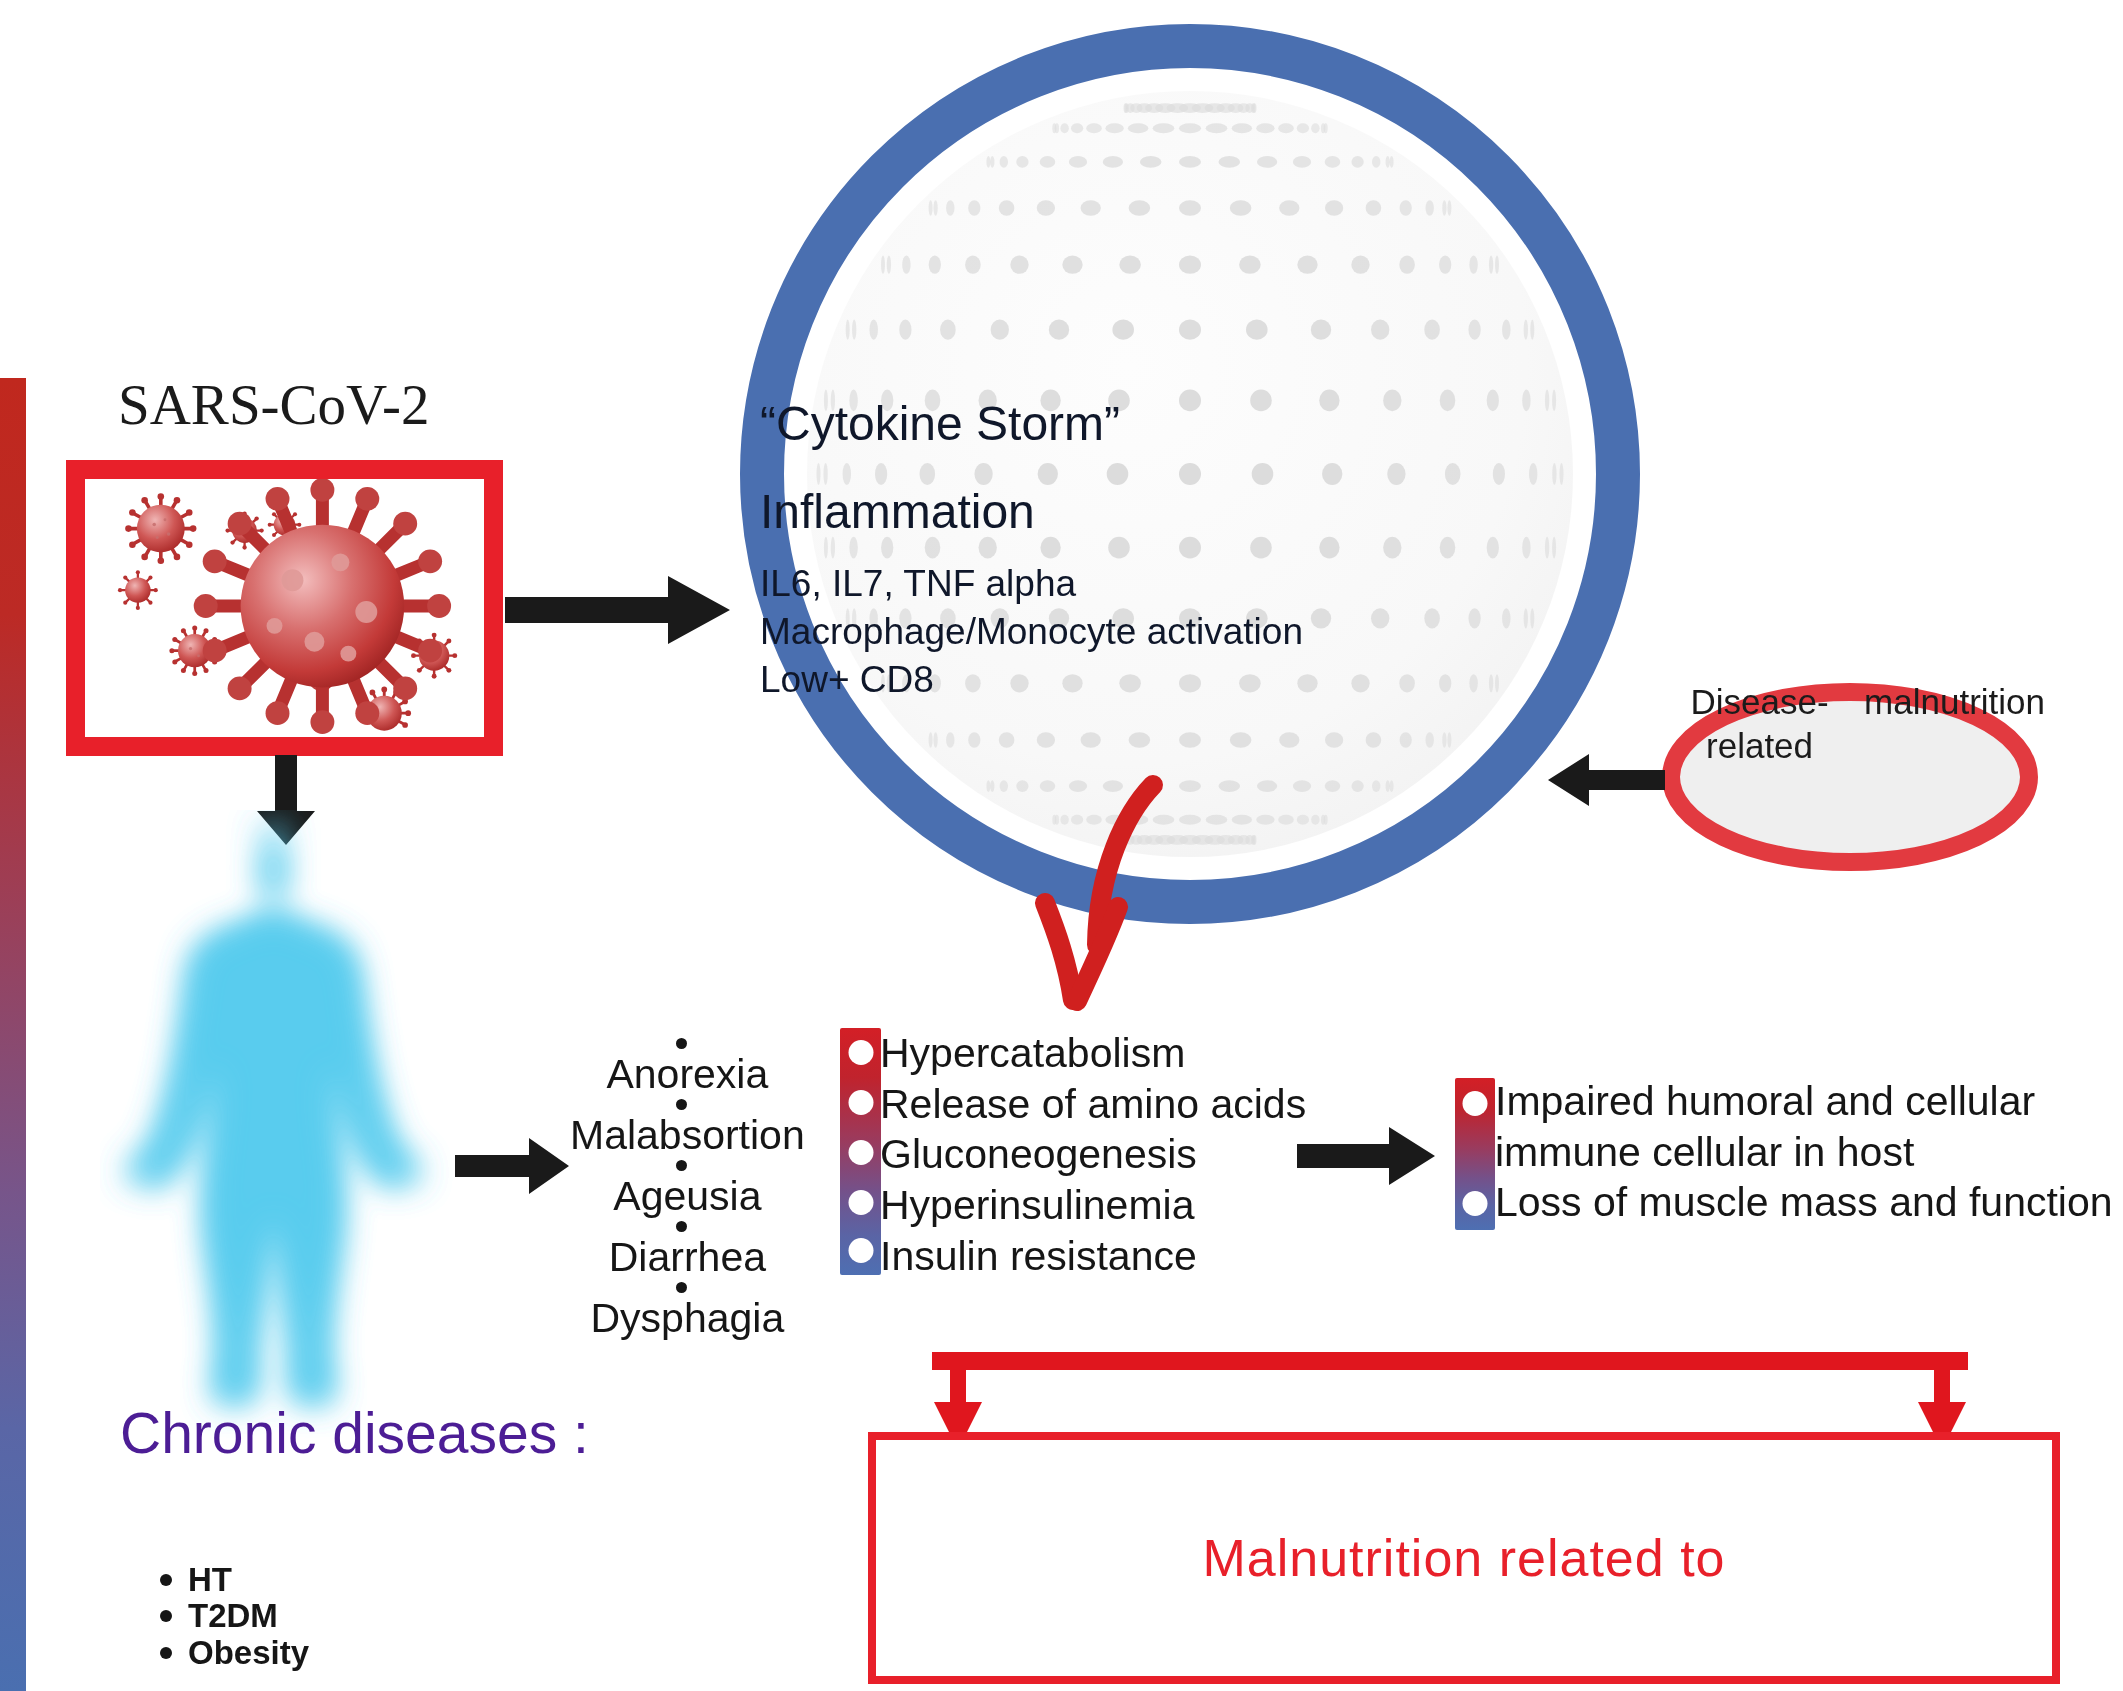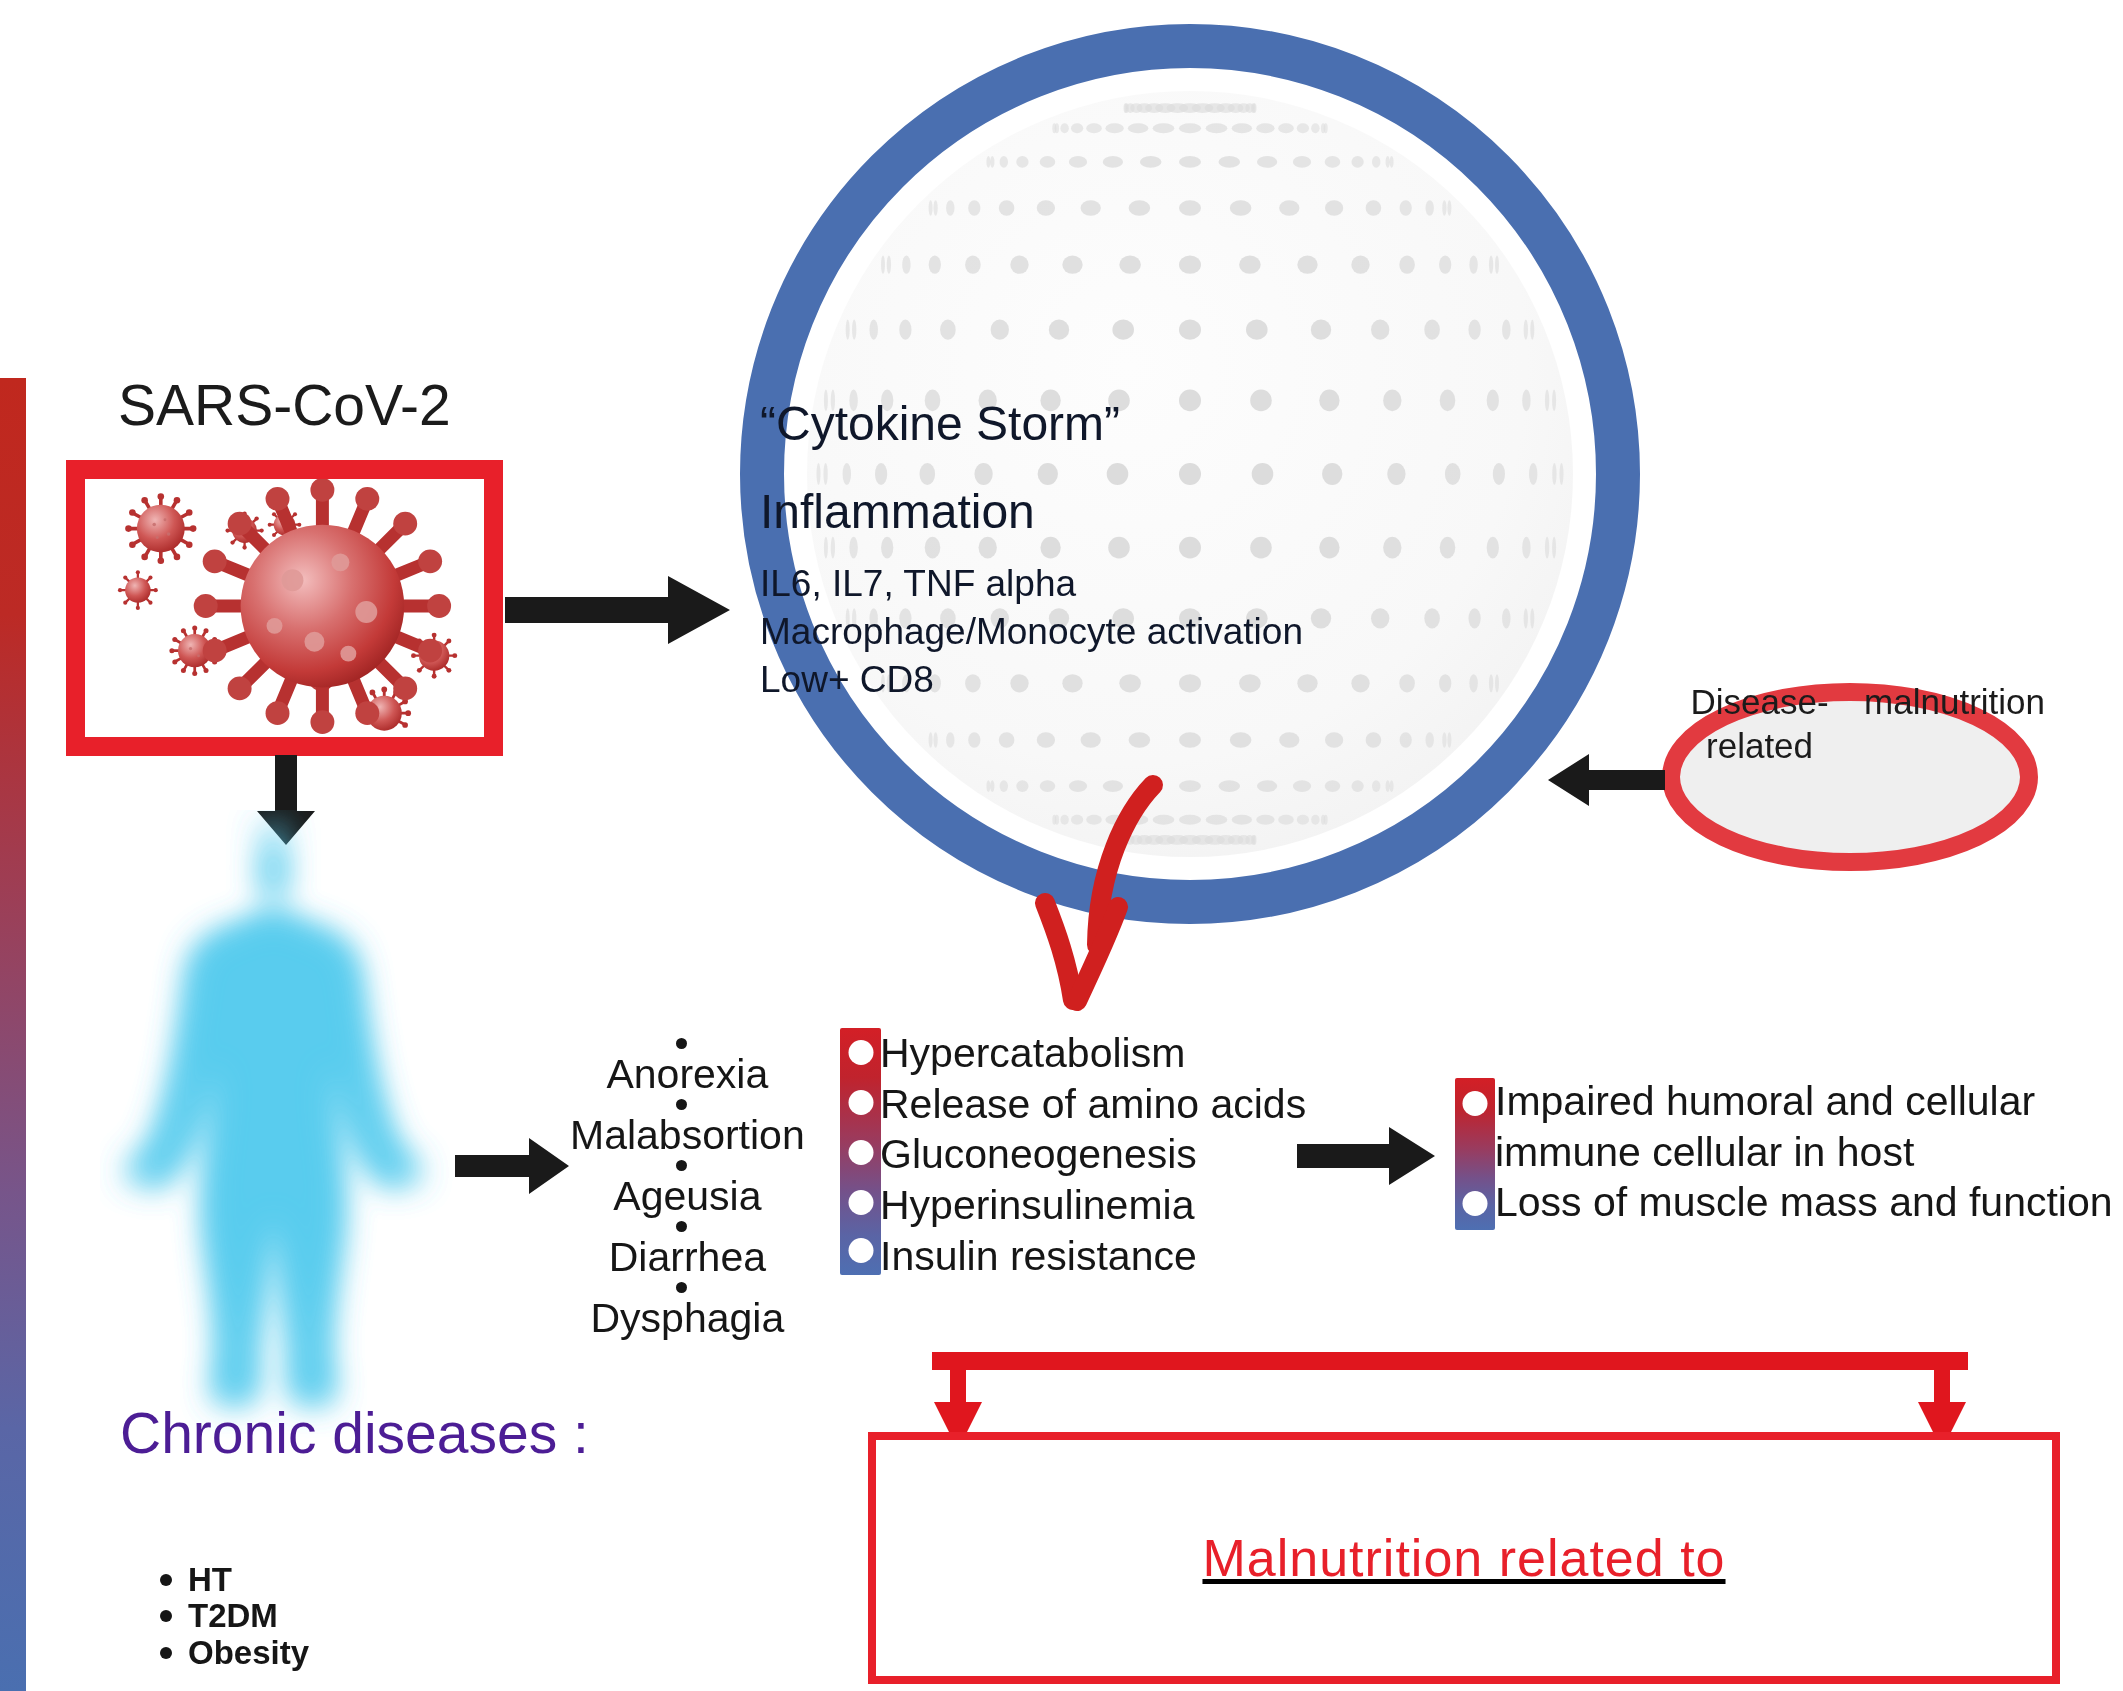--- a/index.html
+++ b/index.html
@@ -24,20 +24,21 @@
   }
 
   
   .sars-title{
     position:absolute;
     left:118px; top:372px;
     font-size:57px;
     color:#1b1b1b;
     letter-spacing:0px;
     white-space:nowrap;
+    font-family:Liberation Serif, serif;
   }
 
   
   .virusframe{
     position:absolute;
     left:66px; top:460px;
     width:437px; height:296px;
     background:#E8202A;
     box-sizing:border-box;
     padding:19px;
@@ -183,21 +184,20 @@
   }
   .bracket svg{display:block;overflow:visible;}
 
   .conclusion{
     position:absolute;
     left:868px; top:1432px;
     width:1192px; height:252px;
     background:#E8202A;
     box-sizing:border-box;
     padding:8px;
-    text-decoration:underline;
   }
   .conclusion-inner{
     width:100%;height:100%;
     background:#ffffff;
     display:flex;
     flex-direction:column;
     align-items:center;
     justify-content:center;
   }
   .conclusion-line{

